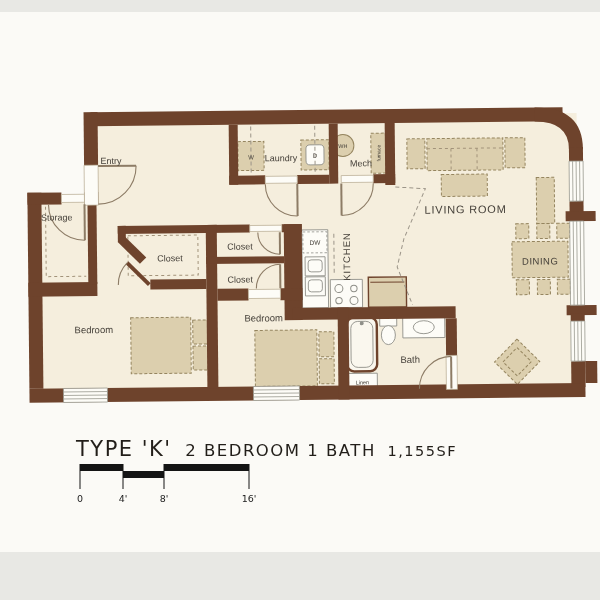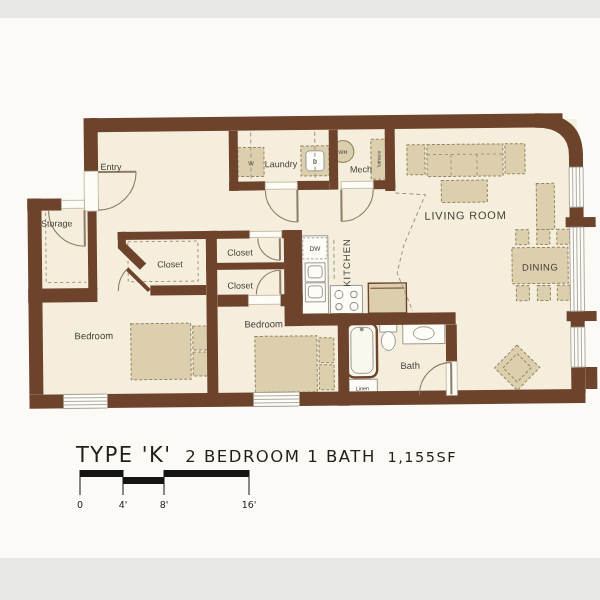--- a/index.html
+++ b/index.html
@@ -1,16 +1,16 @@
 <!DOCTYPE html>
 <html><head>
 <meta charset="utf-8">
 <style>
   html,body{margin:0;padding:0;background:#e8e8e4;}
-  .canvas{position:relative;width:600px;height:540px;margin:18px auto;background:#fbfaf6;overflow:hidden;
+  .canvas{position:relative;width:600px;height:540px;margin:12px auto;background:#fbfaf6;overflow:hidden;
           font-family:"Liberation Sans",sans-serif;}
   svg{display:block;}
   .wall{fill:#6e432c;stroke:none;}
   .floor{fill:#f5eedd;}
   .furn{fill:#dccfae;stroke:#95855f;stroke-width:1;stroke-dasharray:3,2;}
   .furn-solid{fill:#dccfae;stroke:#6e432c;stroke-width:1.4;}
   .fixture{fill:#fdfcf7;stroke:#8f8f88;stroke-width:0.9;}
   .sill{fill:#fdfcf7;stroke:#b5a88f;stroke-width:0.7;}
   .win{fill:#fdfcf7;stroke:#99988f;stroke-width:0.8;}
   .winline{stroke:#99988f;stroke-width:0.8;}

